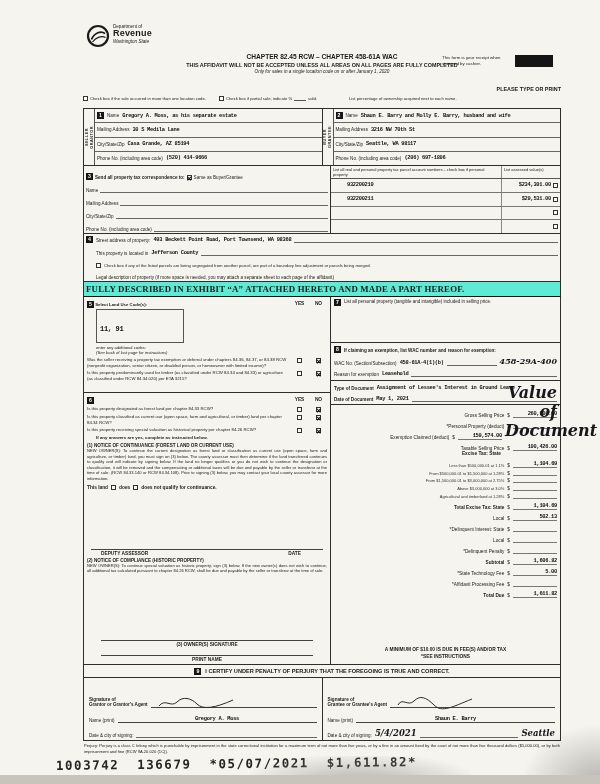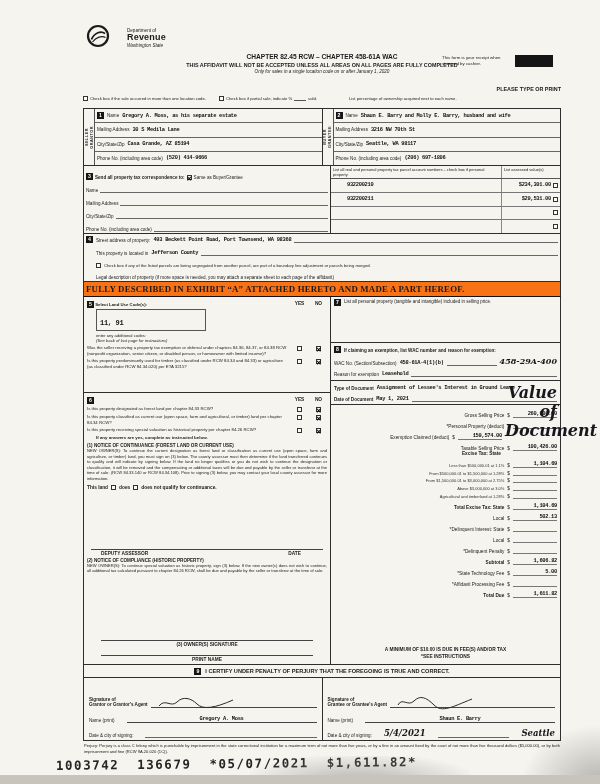--- a/index.html
+++ b/index.html
@@ -3,21 +3,21 @@
 <meta charset="utf-8">
 <style>
   *{margin:0;padding:0;box-sizing:border-box}
   body{background:#b5b3ad;font-family:"Liberation Sans",sans-serif}
   .sheet{position:relative;width:600px;height:784px;margin:0 auto;background:#f5f4ef;color:#1b1b1b;overflow:hidden}
   .bottom-edge{position:absolute;left:0;right:0;bottom:0;height:9px;background:#c6c4bd}
   .smudge{position:absolute;left:250px;bottom:0;width:220px;height:28px;background:radial-gradient(ellipse at 50% 100%,rgba(110,108,104,.5),rgba(150,148,144,.22) 55%,transparent 80%)}
   .corner{position:absolute;right:0;bottom:0;width:80px;height:60px;background:radial-gradient(ellipse at 100% 100%,rgba(100,98,95,.45),transparent 70%)}
 
   
-  .logo{position:absolute;left:86px;top:24px;display:flex;gap:17px;align-items:flex-end}
+  .logo{position:absolute;left:86px;top:24px;display:flex;gap:3px;align-items:flex-start}
   .logo-txt{line-height:1.1}
   .logo-dept{font-size:4.6px}
   .logo-name{font-size:9px;font-weight:bold;letter-spacing:.2px}
   .logo-state{font-size:4.6px;font-style:italic}
   .title-wrap{position:absolute;left:83px;top:52px;width:478px;text-align:center}
   .f-title{font-size:9.5px;font-weight:bold;letter-spacing:.3px}
   .f-chapter{font-size:6.6px;font-weight:bold;margin-top:1px}
   .f-warning{font-size:5.4px;font-weight:bold;margin-top:2px}
   .f-note{font-size:4.6px;font-style:italic;margin-top:1px}
   .receipt{position:absolute;left:442px;top:55px;width:120px;display:flex;gap:3px;align-items:flex-start}
@@ -62,33 +62,33 @@
   .prow{flex:1;display:flex;align-items:center;border-bottom:1px solid #777}
   .prow:last-child{border-bottom:none}
   .pnum{flex:1;padding-left:16px;border-right:1px solid #888;align-self:stretch;display:flex;align-items:center}
   .pval{width:58px;display:flex;align-items:center;justify-content:flex-end;gap:2px;padding-right:2px}
 
   .sec4{height:48px;border:1px solid #2e2e2e;border-top:none;padding:2px 2px 1px;display:flex;flex-direction:column;justify-content:space-between}
   .s4row{display:flex;align-items:flex-end;gap:3px}
   .ind{padding-left:10px}
   .tiny{font-size:4.2px;flex:1;white-space:normal;line-height:1.25}
 
-  .banner{height:15px;border-left:1px solid #2e2e2e;border-right:1px solid #2e2e2e;border-bottom:1.6px solid #111;display:flex;align-items:center;padding:0 2px;font-family:"Liberation Serif",serif;font-weight:bold;font-size:8.8px;letter-spacing:.2px;background:#f97316}
+  .banner{height:15px;border-left:1px solid #2e2e2e;border-right:1px solid #2e2e2e;border-bottom:1.6px solid #111;display:flex;align-items:center;padding:0 2px;font-family:"Liberation Serif",serif;font-weight:bold;font-size:8.8px;letter-spacing:.2px;background:#5eead4}
 
   .cols{display:flex;height:368px;border:1px solid #2e2e2e;border-top:none}
   .colL{width:247px;border-right:1px solid #2e2e2e;display:flex;flex-direction:column}
   .colR{flex:1;display:flex;flex-direction:column;min-width:0}
 
   .qrow{display:flex;gap:2px;margin-top:2px;align-items:flex-start}
   .qtxt{flex:1;font-size:4.3px;line-height:1.3}
   .qbox{width:17px;display:flex;justify-content:center;flex:none;padding-top:1px}
   .ynh{font-size:4.8px;font-weight:bold;padding-top:0}
 
   .sec5{height:96px;border-bottom:1px solid #2e2e2e;padding:2px 3px;display:flex;flex-direction:column}
-  .lucodebox{width:110px;border:1px solid #555;padding:1px 3px;margin:1px 0 1px 9px}
+  .lucodebox{width:88px;border:1px solid #555;padding:7px 3px;margin:1px 0 1px 9px}
   .lucodebox .typed{font-size:7px}
   .luextra{font-size:4.2px;margin-left:9px;margin-top:1px}
   .luinstr{font-size:4.2px;font-style:italic;margin-left:9px}
 
   .sec6{flex:1;padding:2px 3px;display:flex;flex-direction:column}
   .ifyes{margin:2px 0 1px 9px;font-weight:bold;font-size:4.4px}
   .ntitle{font-size:4.6px;font-weight:bold;margin-top:2px}
   .nbody{font-size:4.1px;line-height:1.35;text-align:justify}
   .landline{margin-top:4px;display:flex;gap:3px;align-items:center;font-size:4.8px;font-weight:bold}
   .sp{flex:1}
@@ -115,21 +115,21 @@
 
   .sec9{height:76px;border:1px solid #2e2e2e;border-top:none;display:flex;flex-direction:column}
   .cert{display:flex;justify-content:center;align-items:center;gap:4px;height:13px;border-bottom:1px solid #2e2e2e;font-size:5.6px;font-weight:bold}
   .sigcols{flex:1;display:flex}
   .sigcol{flex:1;padding:2px 5px;display:flex;flex-direction:column}
   .sigcol + .sigcol{border-left:1px solid #2e2e2e}
   .sl2{font-size:4.6px;font-weight:bold;line-height:1.25;flex:none}
   .slrow{display:flex;align-items:flex-end;gap:3px;flex:1}
   .sline{flex:1;border-bottom:1px solid #444;position:relative;height:14px}
   .ink{position:absolute;left:6px;bottom:-3px}
-  .nprow,.dcrow{display:flex;align-items:flex-end;gap:12px;height:15px}
+  .nprow,.dcrow{display:flex;align-items:flex-end;gap:3px;height:15px}
   .nameline{flex:1;border-bottom:1px solid #444;text-align:center}
 
   .perjury{padding:2px 1px 0;font-size:4.1px;line-height:1.35;text-align:justify}
 
   .stamp{position:absolute;left:56px;top:756px;font-family:"DejaVu Sans Mono",monospace;font-weight:bold;font-size:12.5px;letter-spacing:1.5px;color:#262626;transform:rotate(-.6deg);white-space:pre}
 </style>
 </head>
 <body>
 
 <div class="sheet">

